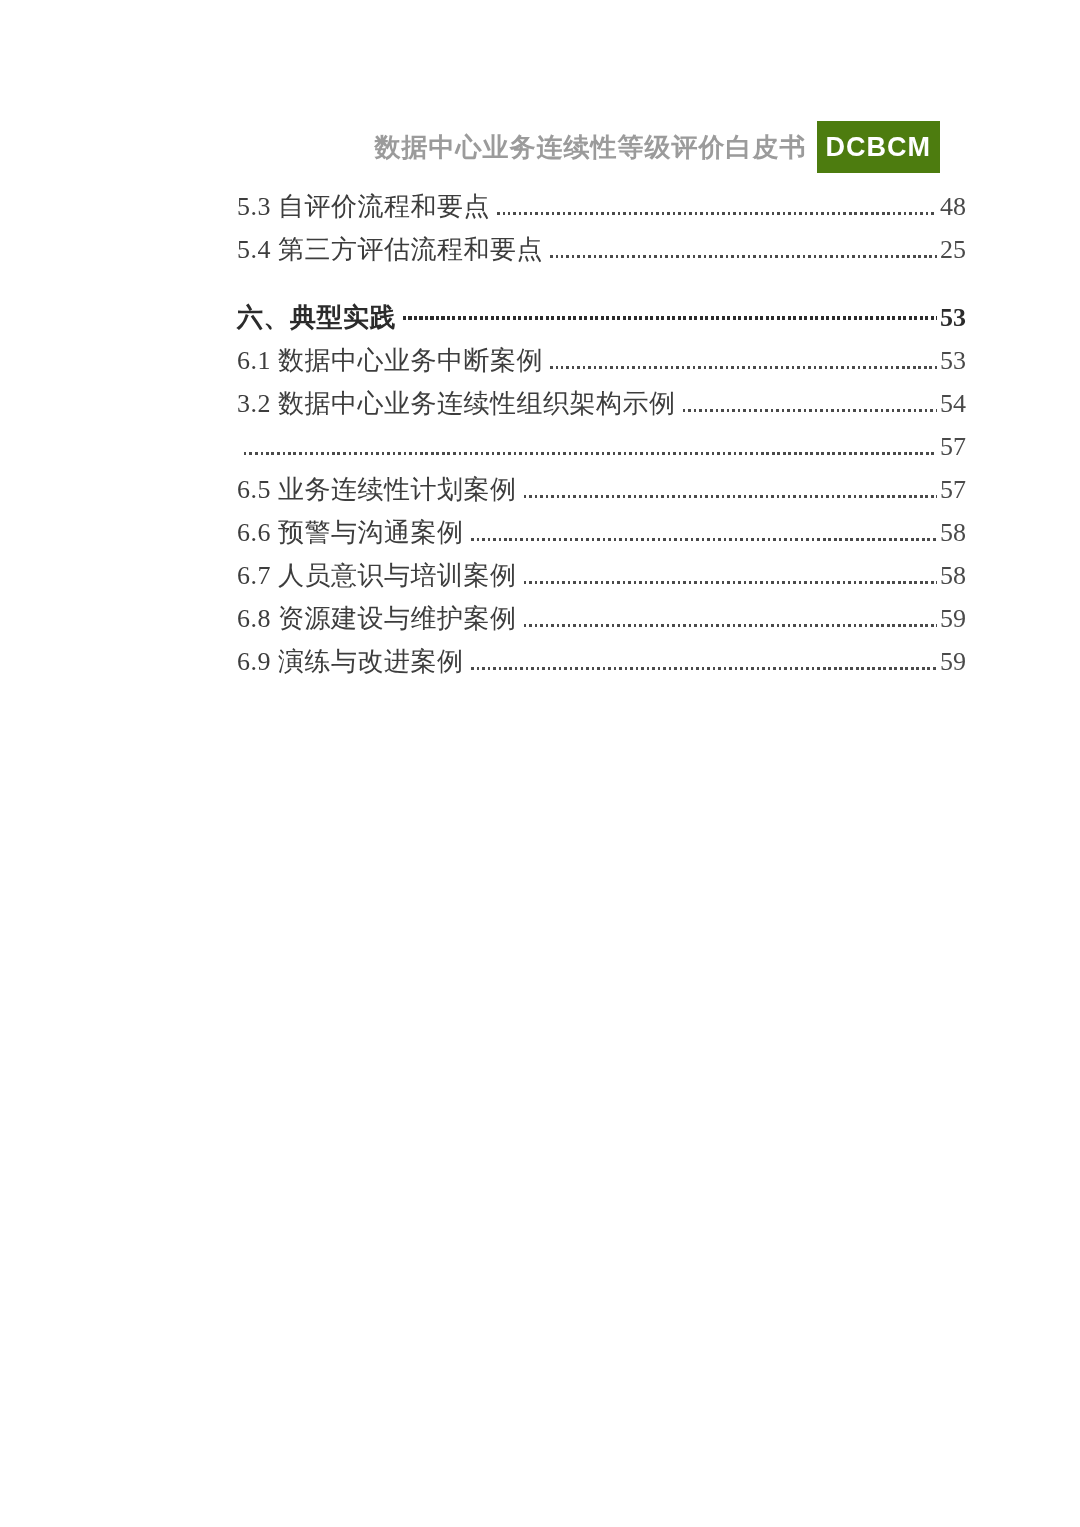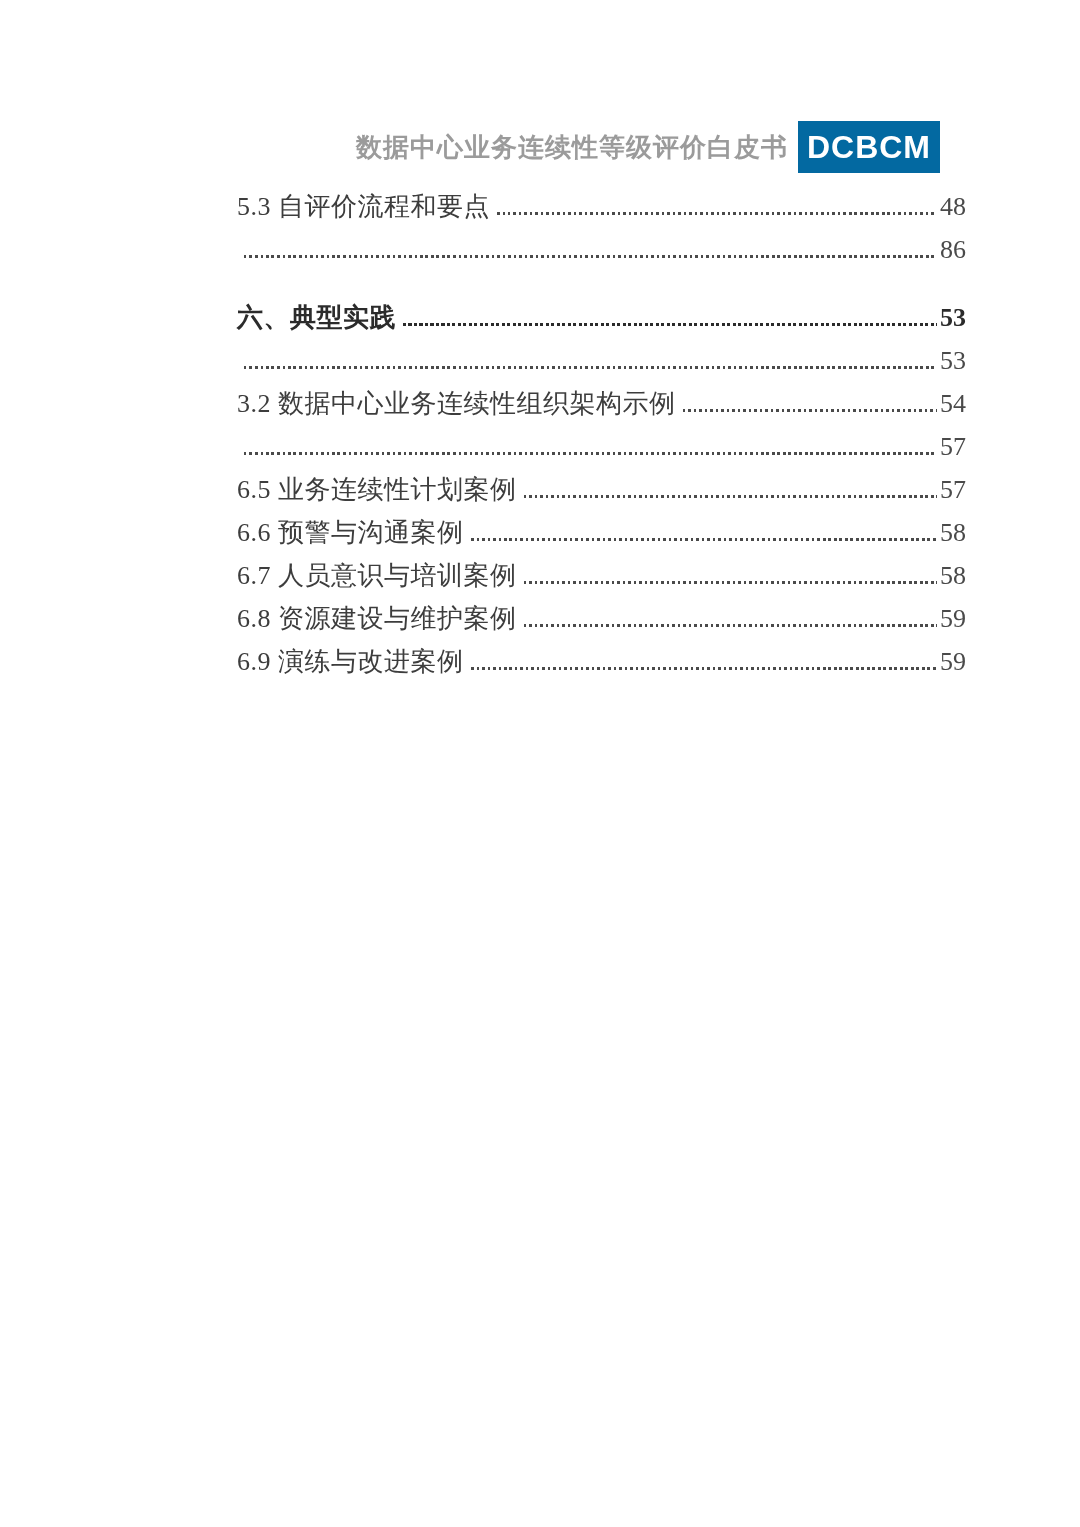--- a/index.html
+++ b/index.html
@@ -32,24 +32,24 @@
     letter-spacing: 1px;
     color: #9b9b9b;
     white-space: nowrap;
   }
   .badge {
     display: inline-flex;
     align-items: center;
     justify-content: center;
     height: 40px;
     padding: 6px 9px;
-    background: #0369a1;
+    background: #4d7c0f;
     color: #ffffff;
     font-family: "Liberation Sans", "DejaVu Sans", sans-serif;
-    font-size: 32px;
+    font-size: 27px;
     font-weight: 700;
     letter-spacing: 1px;
   }
   
   .toc {
     position: absolute;
     top: 194px;
     left: 237px;
     width: 729px;
   }
@@ -77,20 +77,21 @@
     );
   }
   .toc-page {
     flex: 0 0 auto;
     color: #4a4a4a;
   }
   .toc-row.section {
     margin-top: 42px;
     font-weight: 700;
     color: #2b2b2b;
+    align-items: center;
   }
   .toc-row.section .toc-page {
     color: #2b2b2b;
   }
   .toc-row.section .toc-leader {
     height: 3.5px;
     background-image: repeating-linear-gradient(
       to right,
       #2b2b2b 0px, #2b2b2b 3px,
       transparent 3px, transparent 5.5px
@@ -107,29 +108,31 @@
     <span class="badge">DCBCM</span>
   </div>
 
   <div class="toc">
       <div class="toc-row">
     <span class="toc-label">5.3 自评价流程和要点</span>
     <span class="toc-leader"></span>
     <span class="toc-page">48</span>
   </div>
       <div class="toc-row">
+    <span class="toc-label">5.4 第三方评估流程和要点</span>
     <span class="toc-leader"></span>
-    <span class="toc-page">86</span>
+    <span class="toc-page">25</span>
   </div>
       <div class="toc-row section">
     <span class="toc-label">六、典型实践</span>
     <span class="toc-leader"></span>
     <span class="toc-page">53</span>
   </div>
       <div class="toc-row">
+    <span class="toc-label">6.1 数据中心业务中断案例</span>
     <span class="toc-leader"></span>
     <span class="toc-page">53</span>
   </div>
       <div class="toc-row">
     <span class="toc-label">3.2 数据中心业务连续性组织架构示例</span>
     <span class="toc-leader"></span>
     <span class="toc-page">54</span>
   </div>
       <div class="toc-row">
     <span class="toc-leader"></span>

